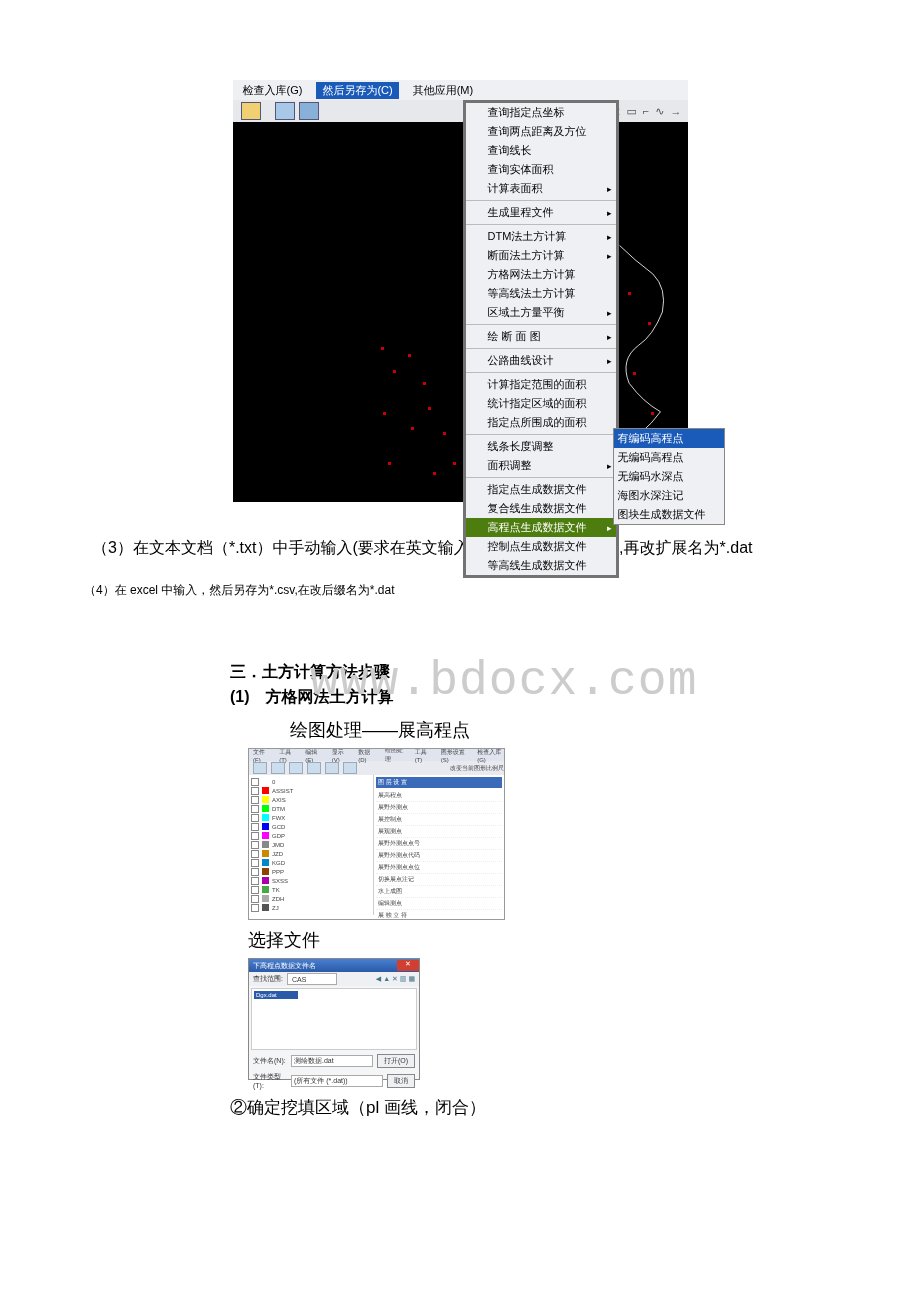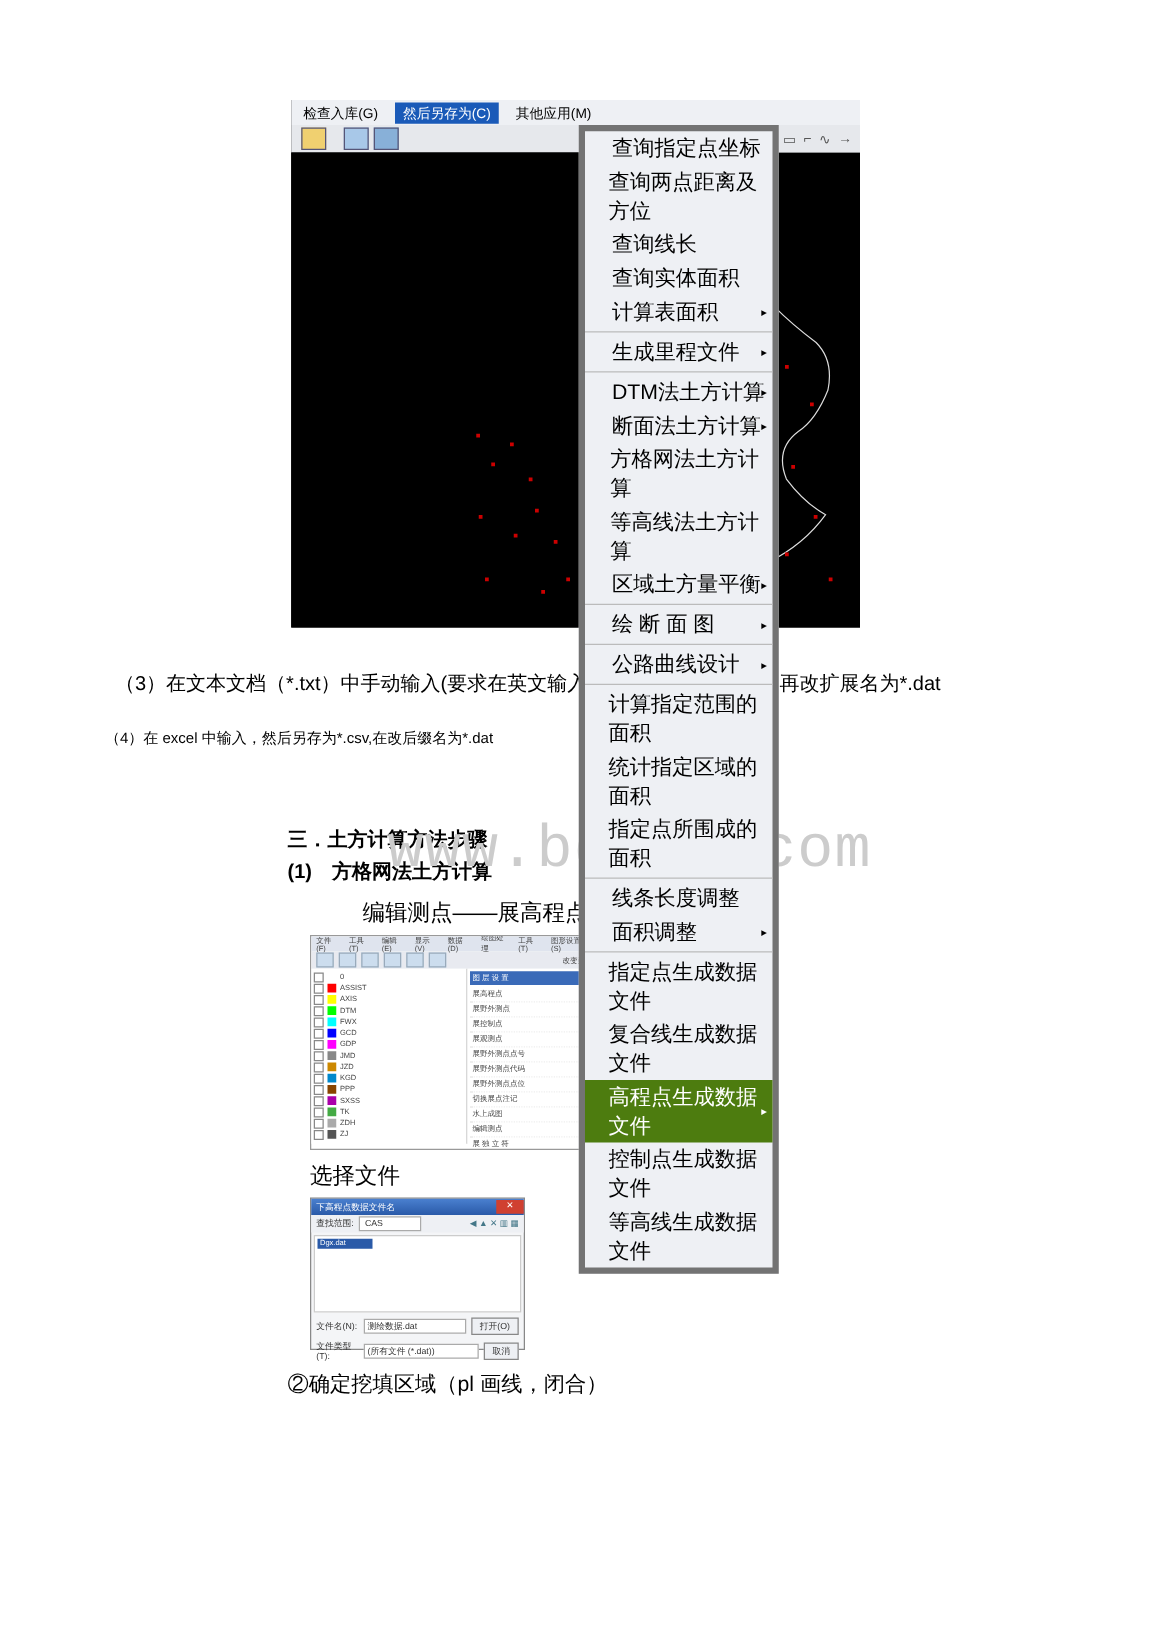--- a/index.html
+++ b/index.html
@@ -5,21 +5,21 @@
 body{margin:0;padding:0;background:#fff;font-family:"SimSun","Microsoft YaHei",sans-serif;color:#000;width:920px}
 .container{padding:80px 60px 40px 60px}
 .fig1{width:455px;margin:0 auto 30px auto;background:#000;position:relative}
 .menubar{background:#eef0f4;height:20px;display:flex;font-size:11px;color:#000;align-items:center;padding-left:10px}
 .menubar span{margin-right:14px;white-space:nowrap}
 .menubar .hl{background:#1a5ab8;color:#fff;padding:1px 6px}
 .toolbar{background:#e6e8ec;height:22px;display:flex;align-items:center;padding-left:8px;gap:4px}
 .toolbar .ico{width:18px;height:16px;background:#8ab0d6;border:1px solid #557;font-size:8px;display:flex;align-items:center;justify-content:center}
 .workarea{display:flex;height:380px}
 .canvas{flex:1;background:#000;position:relative}
-.dropdown{position:absolute;left:230px;top:20px;width:150px;background:#eef0f4;border:5px solid #737373;font-size:17px;color:#000;z-index:2}
+.dropdown{position:absolute;left:230px;top:20px;width:150px;background:#eef0f4;border:3px solid #737373;font-size:11px;color:#000;z-index:2}
 .dropdown .item{padding:2px 4px;display:flex;align-items:center;position:relative}
 .dropdown .sep{border-top:1px solid #bbb;margin:2px 0}
 .dropdown .arrow::after{content:"▸";position:absolute;right:4px;font-size:9px}
 .dropdown .hl{background:#4d7c0f;color:#fff}
 .dropdown .ico2{width:16px;height:12px;margin-right:2px;display:inline-block}
 .submenu{position:absolute;left:380px;top:348px;width:110px;background:#eef0f4;border:1px solid #888;font-size:11px;color:#000;z-index:3}
 .submenu .item{padding:2px 4px}
 .submenu .hl{background:#1a5ab8;color:#fff}
 .rtoolbar{position:absolute;right:0;top:20px;height:22px;background:#e6e8ec;display:flex;align-items:center;padding:0 6px;gap:6px;font-size:11px;color:#555;z-index:1}
 .dots{position:absolute;background:#c00;width:3px;height:3px}
@@ -200,31 +200,38 @@
         </div>
         <div class="item">
           <span class="ico2"></span>
           <span>控制点生成数据文件</span>
         </div>
         <div class="item">
           <span class="ico2"></span>
           <span>等高线生成数据文件</span>
         </div>
       </div>
+    <div class="submenu" id="sm1">
+        <div class="item hl">有编码高程点</div>
+        <div class="item">无编码高程点</div>
+        <div class="item">无编码水深点</div>
+        <div class="item">海图水深注记</div>
+        <div class="item">图块生成数据文件</div>
+      </div>
   </div>
 
   <p class="para">（3）在文本文档（*.txt）中手动输入(要求在英文输入法下按以上格式输入),再改扩展名为*.dat</p>
   <p class="para2">（4）在 excel 中输入，然后另存为*.csv,在改后缀名为*.dat</p>
 
   <div class="section" style="position:relative">
     <div class="watermark" style="left:80px;top:-8px">www.bdocx.com</div>
     <div class="hd">三．土方计算方法步骤</div>
     <div class="hd" style="font-weight:bold">(1)　方格网法土方计算</div>
 
-    <div class="sub1">编辑测点——展高程点</div>
+    <div class="sub1">绘图处理——展高程点</div>
     <div class="fig2">
       <div class="mb" id="f2mb">
           <span>文件(F)</span>
           <span>工具(T)</span>
           <span>编辑(E)</span>
           <span>显示(V)</span>
           <span>数据(D)</span>
           <span>绘图处理</span>
           <span>工具(T)</span>
           <span>图形设置(S)</span>

